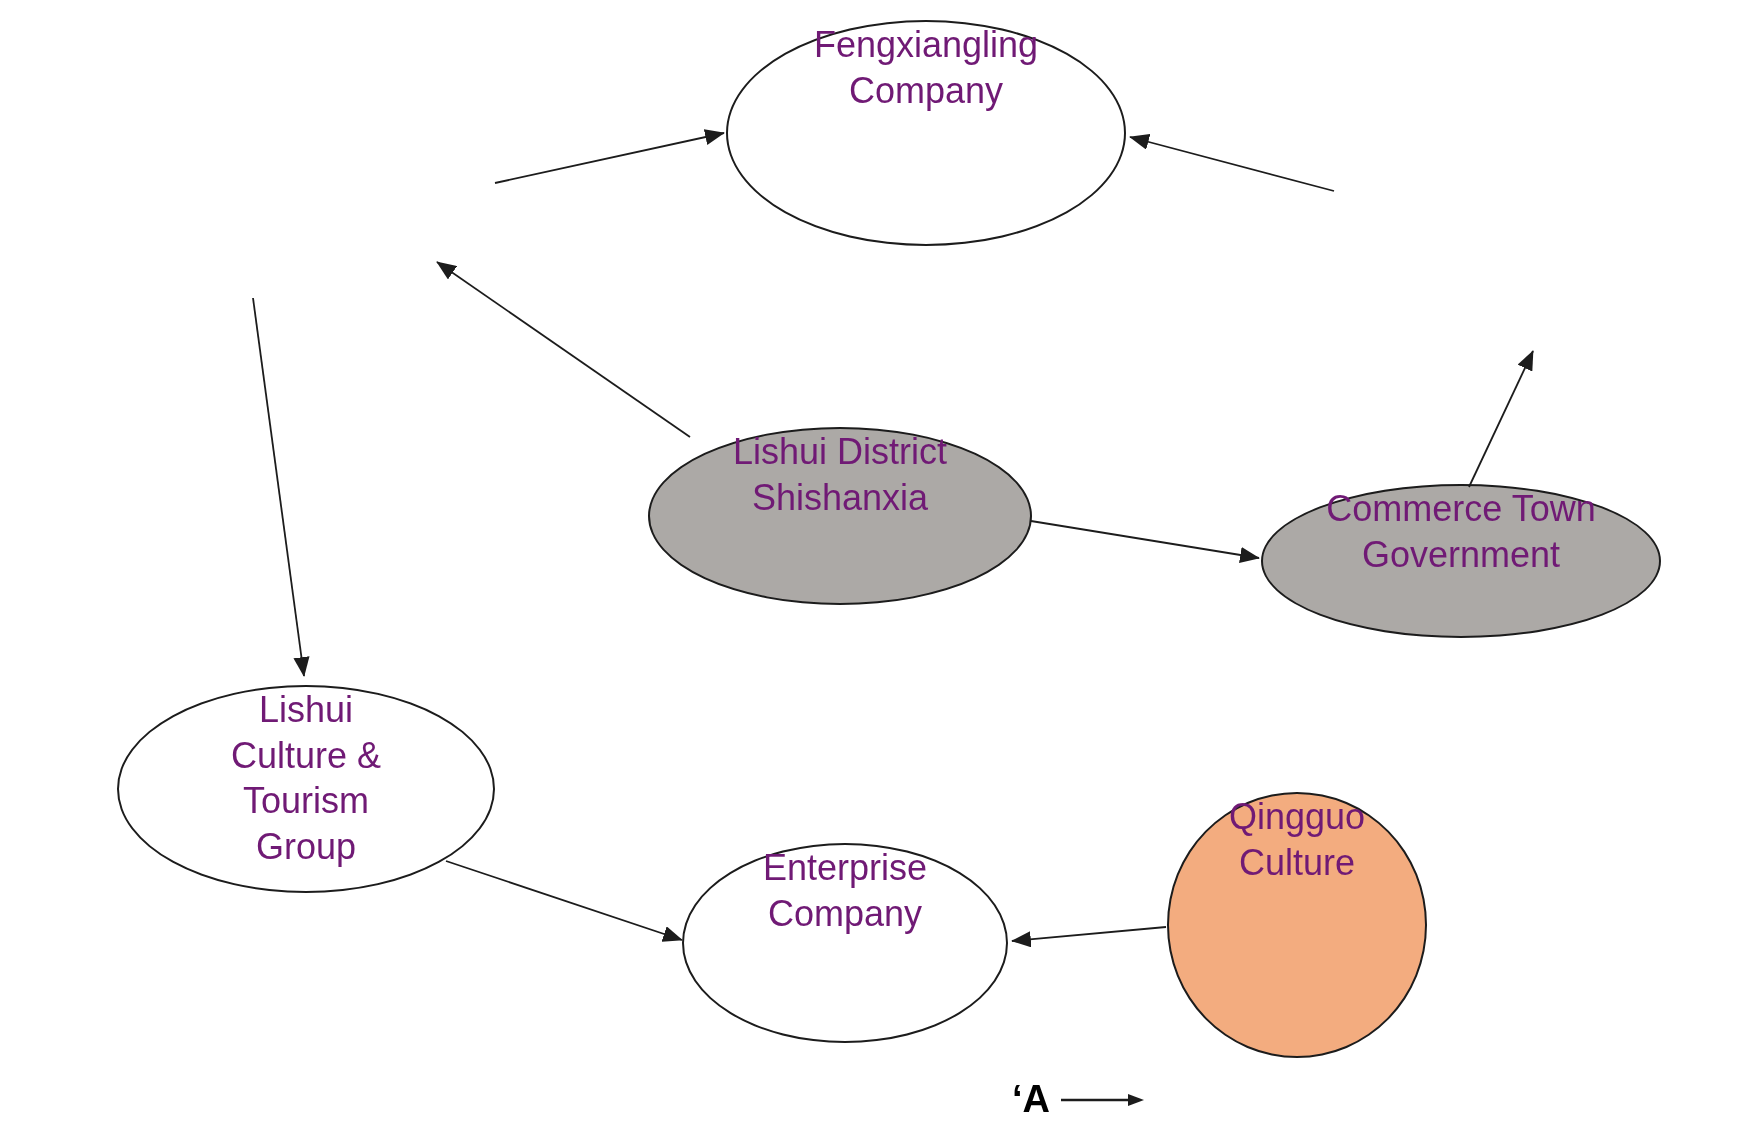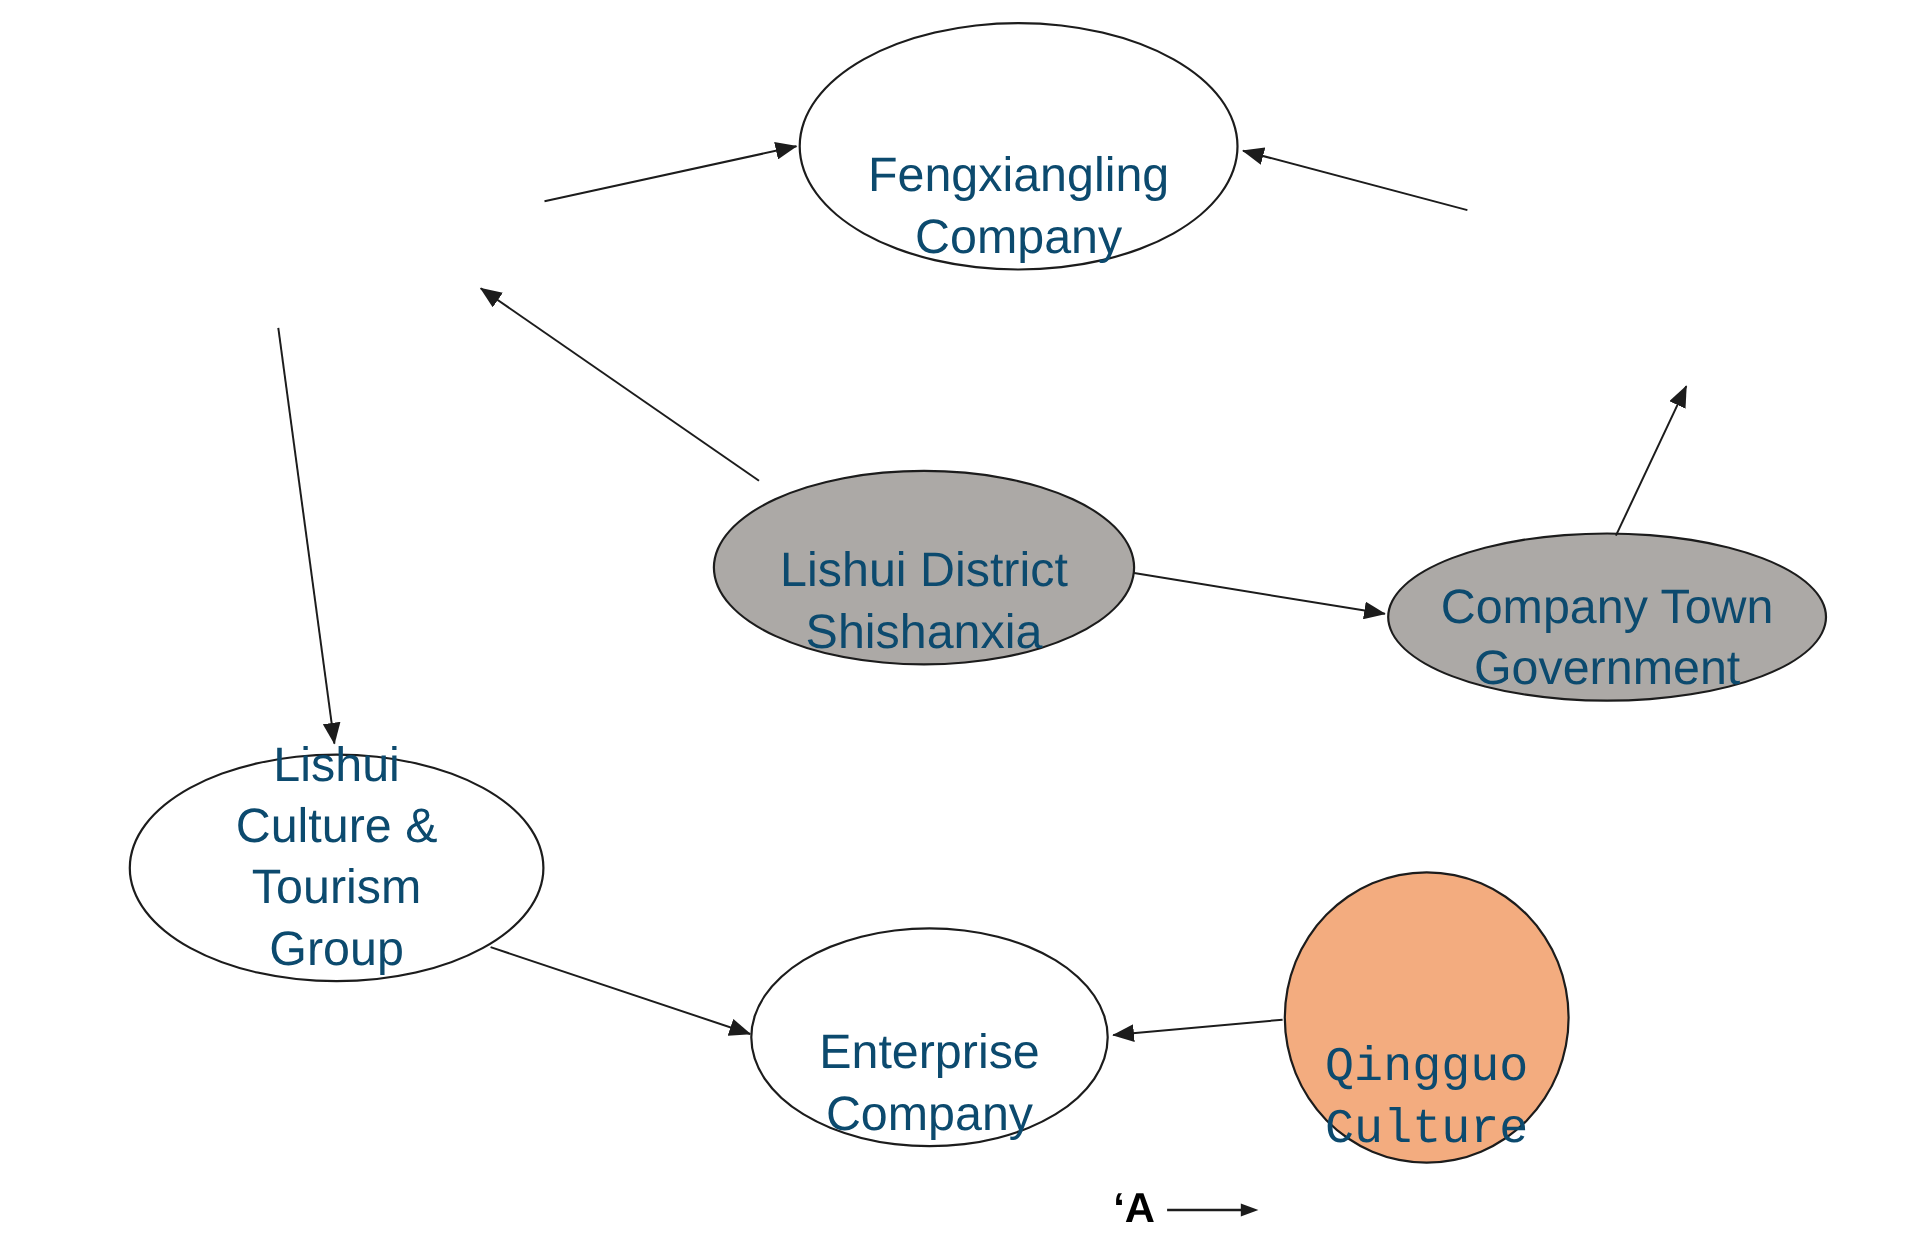--- a/index.html
+++ b/index.html
@@ -10,23 +10,23 @@
     position: relative;
     overflow: hidden;
   }
   .stage { position: absolute; left: 0; top: 0; width: 1756px; height: 1142px; }
   .node {
     position: absolute;
     box-sizing: border-box;
     border: 2.5px solid #1c1c1c;
     border-radius: 50%;
     background: #ffffff;
-    display: flex; align-items: flex-end; justify-content: center;
+    display: flex; align-items: flex-start; justify-content: center;
     text-align: center;
-    font-size: 44px; line-height: 1.27; color: #0c4a6e;
+    font-size: 36px; line-height: 1.27; color: #701a75;
   }
   .node .lbl { white-space: pre-line; }
   #svg-edges { position: absolute; left: 0; top: 0; pointer-events: none; }
   .legend {
     position: absolute; left: 1012px; top: 1078px;
     display: flex; align-items: center; gap: 9px;
     font-weight: bold; font-size: 38px; color: #000;
   }
   
   #n-lishui-commerce   { left: 10px;   top: 75px;   width: 484px; height: 222px; }
@@ -49,37 +49,37 @@
 Company</span>
   </div>
 
 
   <div class="node" id="n-lishui-district" style="background: rgb(172, 169, 166);">
     <span class="lbl">Lishui District
 Shishanxia</span>
   </div>
 
   <div class="node" id="n-jingqiao-town" style="background: rgb(172, 169, 166);">
-    <span class="lbl">Company Town
+    <span class="lbl">Commerce Town
 Government</span>
   </div>
 
   <div class="node" id="n-lishui-culture" style="background: rgb(255, 255, 255);">
     <span class="lbl">Lishui
 Culture &amp;
 Tourism
 Group</span>
   </div>
 
   <div class="node" id="n-shishanxia" style="background: rgb(255, 255, 255);">
     <span class="lbl">Enterprise
 Company</span>
   </div>
 
-  <div class="node" id="n-qingguo" style="background: rgb(243, 172, 127); font-family: Liberation Mono, monospace;">
+  <div class="node" id="n-qingguo" style="background: rgb(243, 172, 127);">
     <span class="lbl">Qingguo
 Culture</span>
   </div>
 
   <svg id="svg-edges" width="1756" height="1142" viewBox="0 0 1756 1142">
     <defs>
       <marker id="arrowhead" markerWidth="12" markerHeight="9" refX="10.5" refY="4.5" orient="auto">
         <path d="M0,0 L11,4.5 L0,9 z" fill="#1c1c1c"></path>
       </marker>
     </defs>

